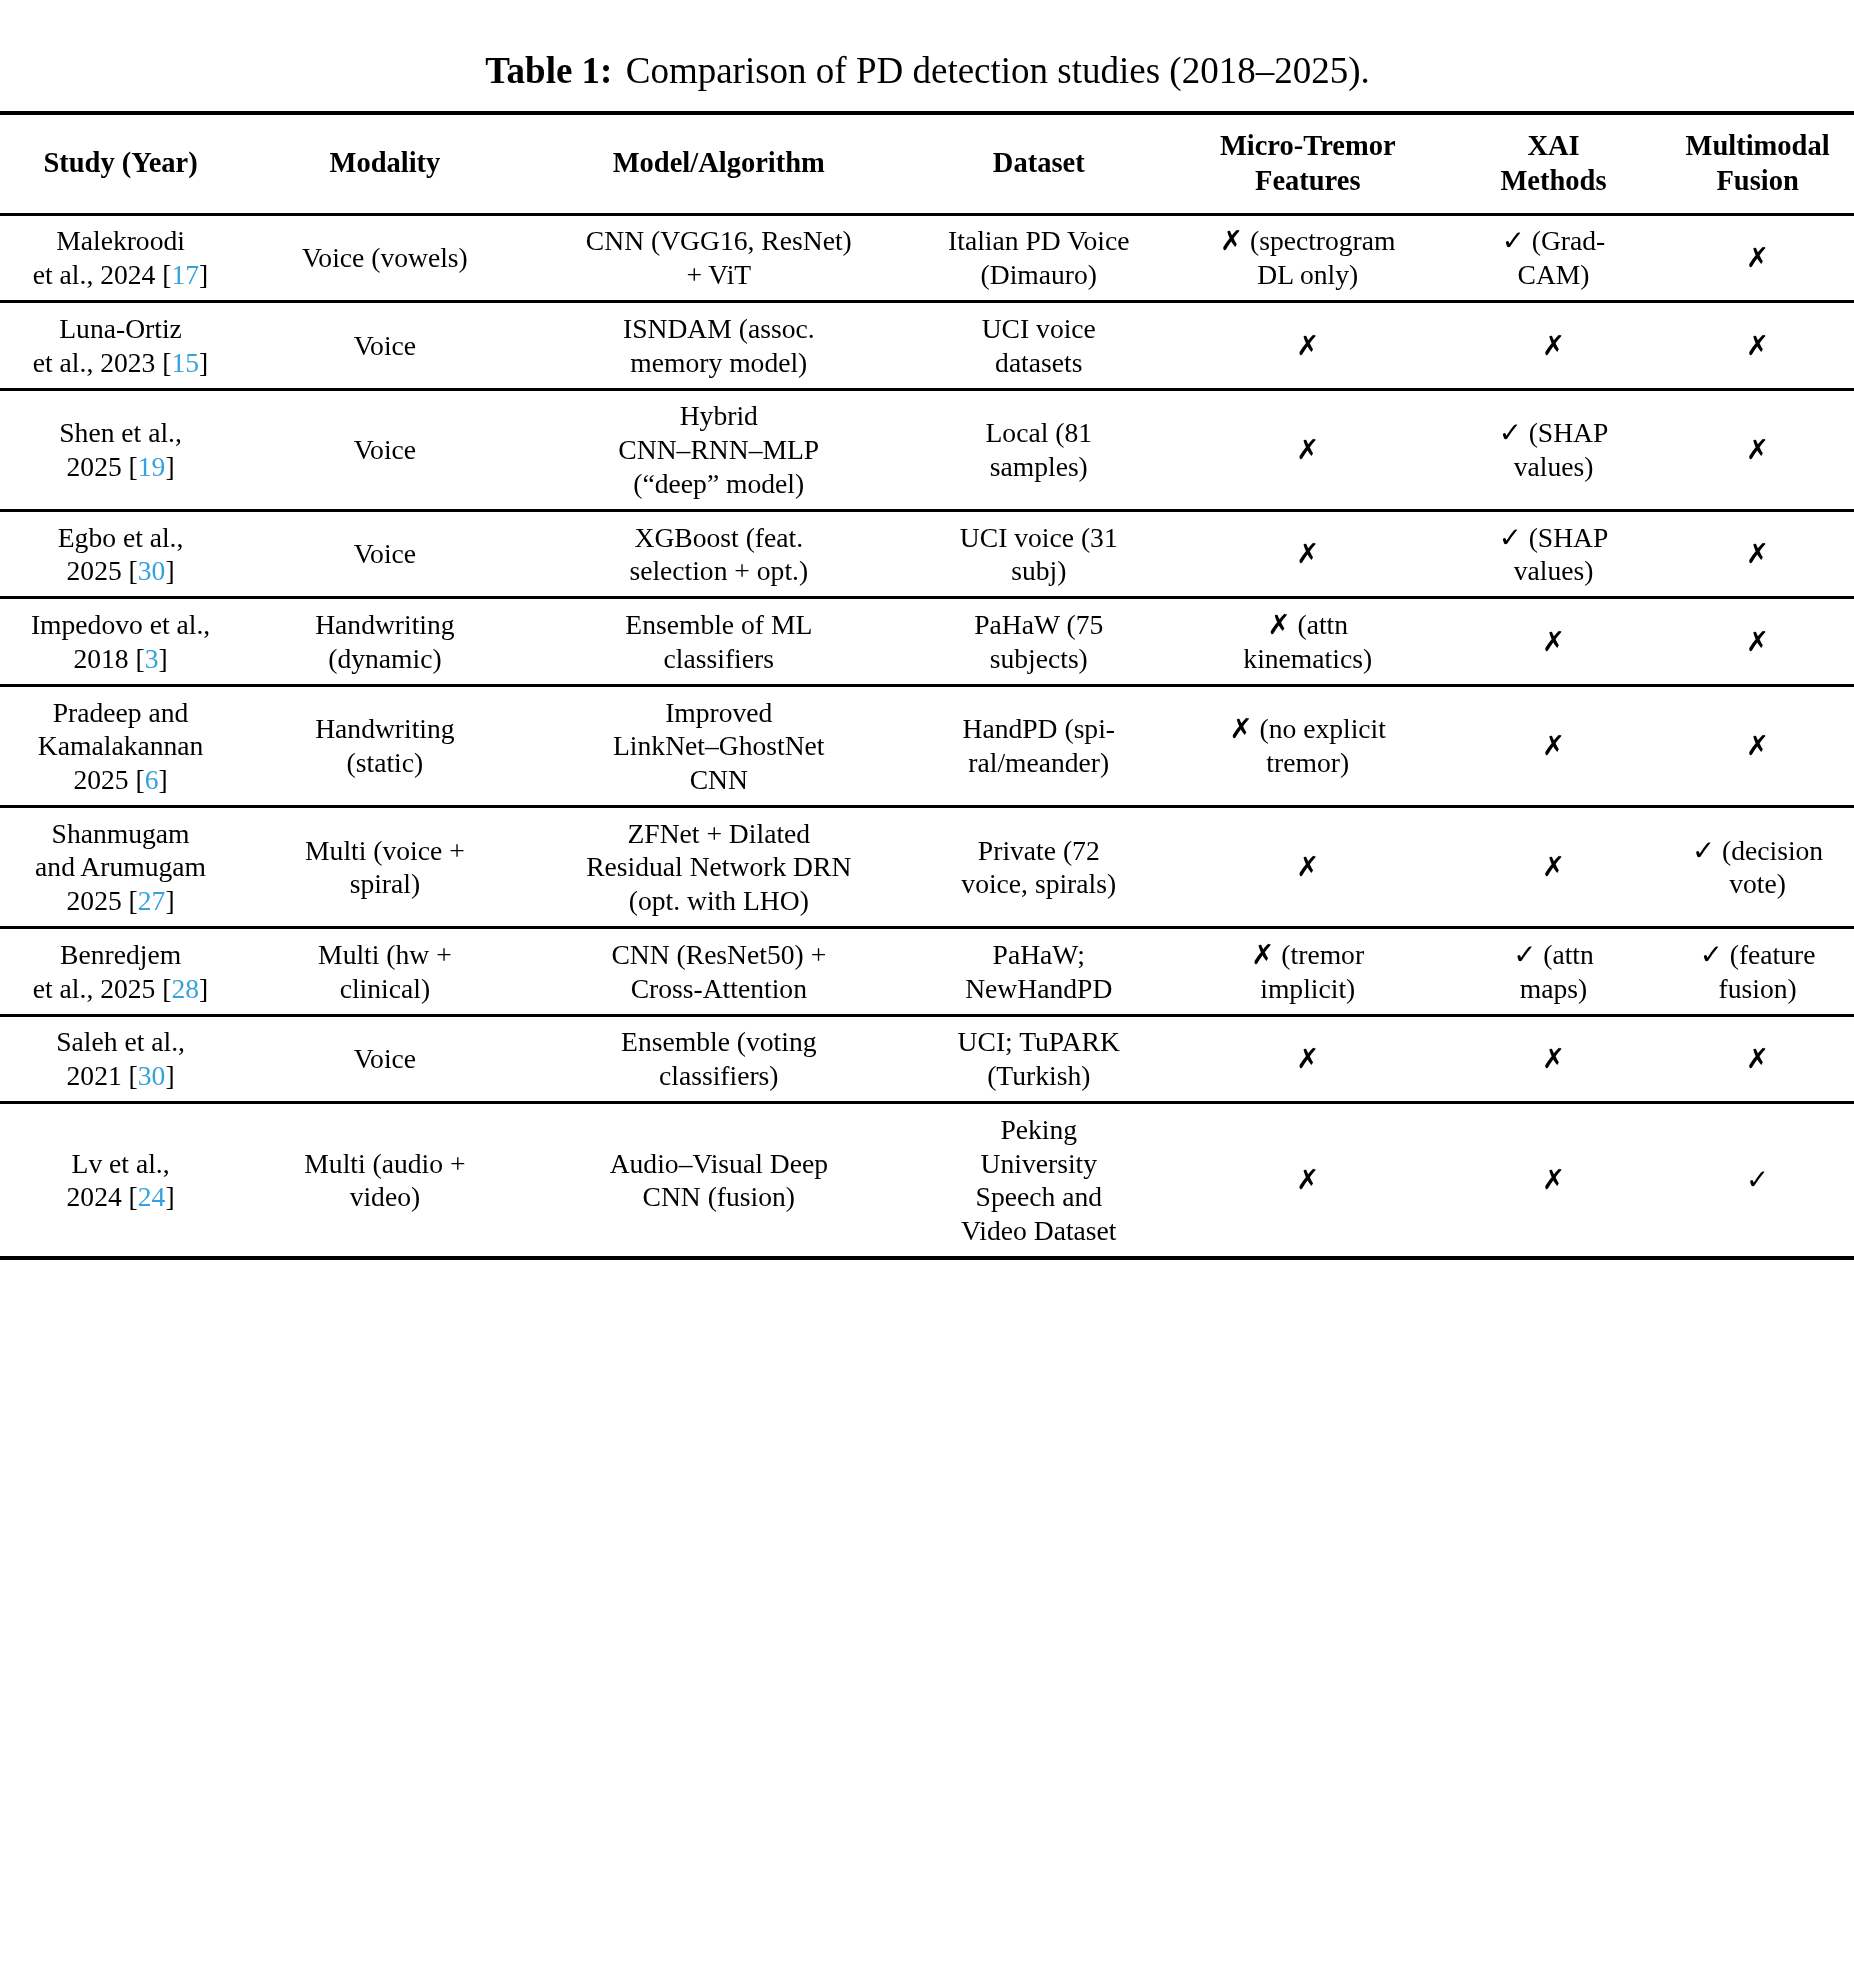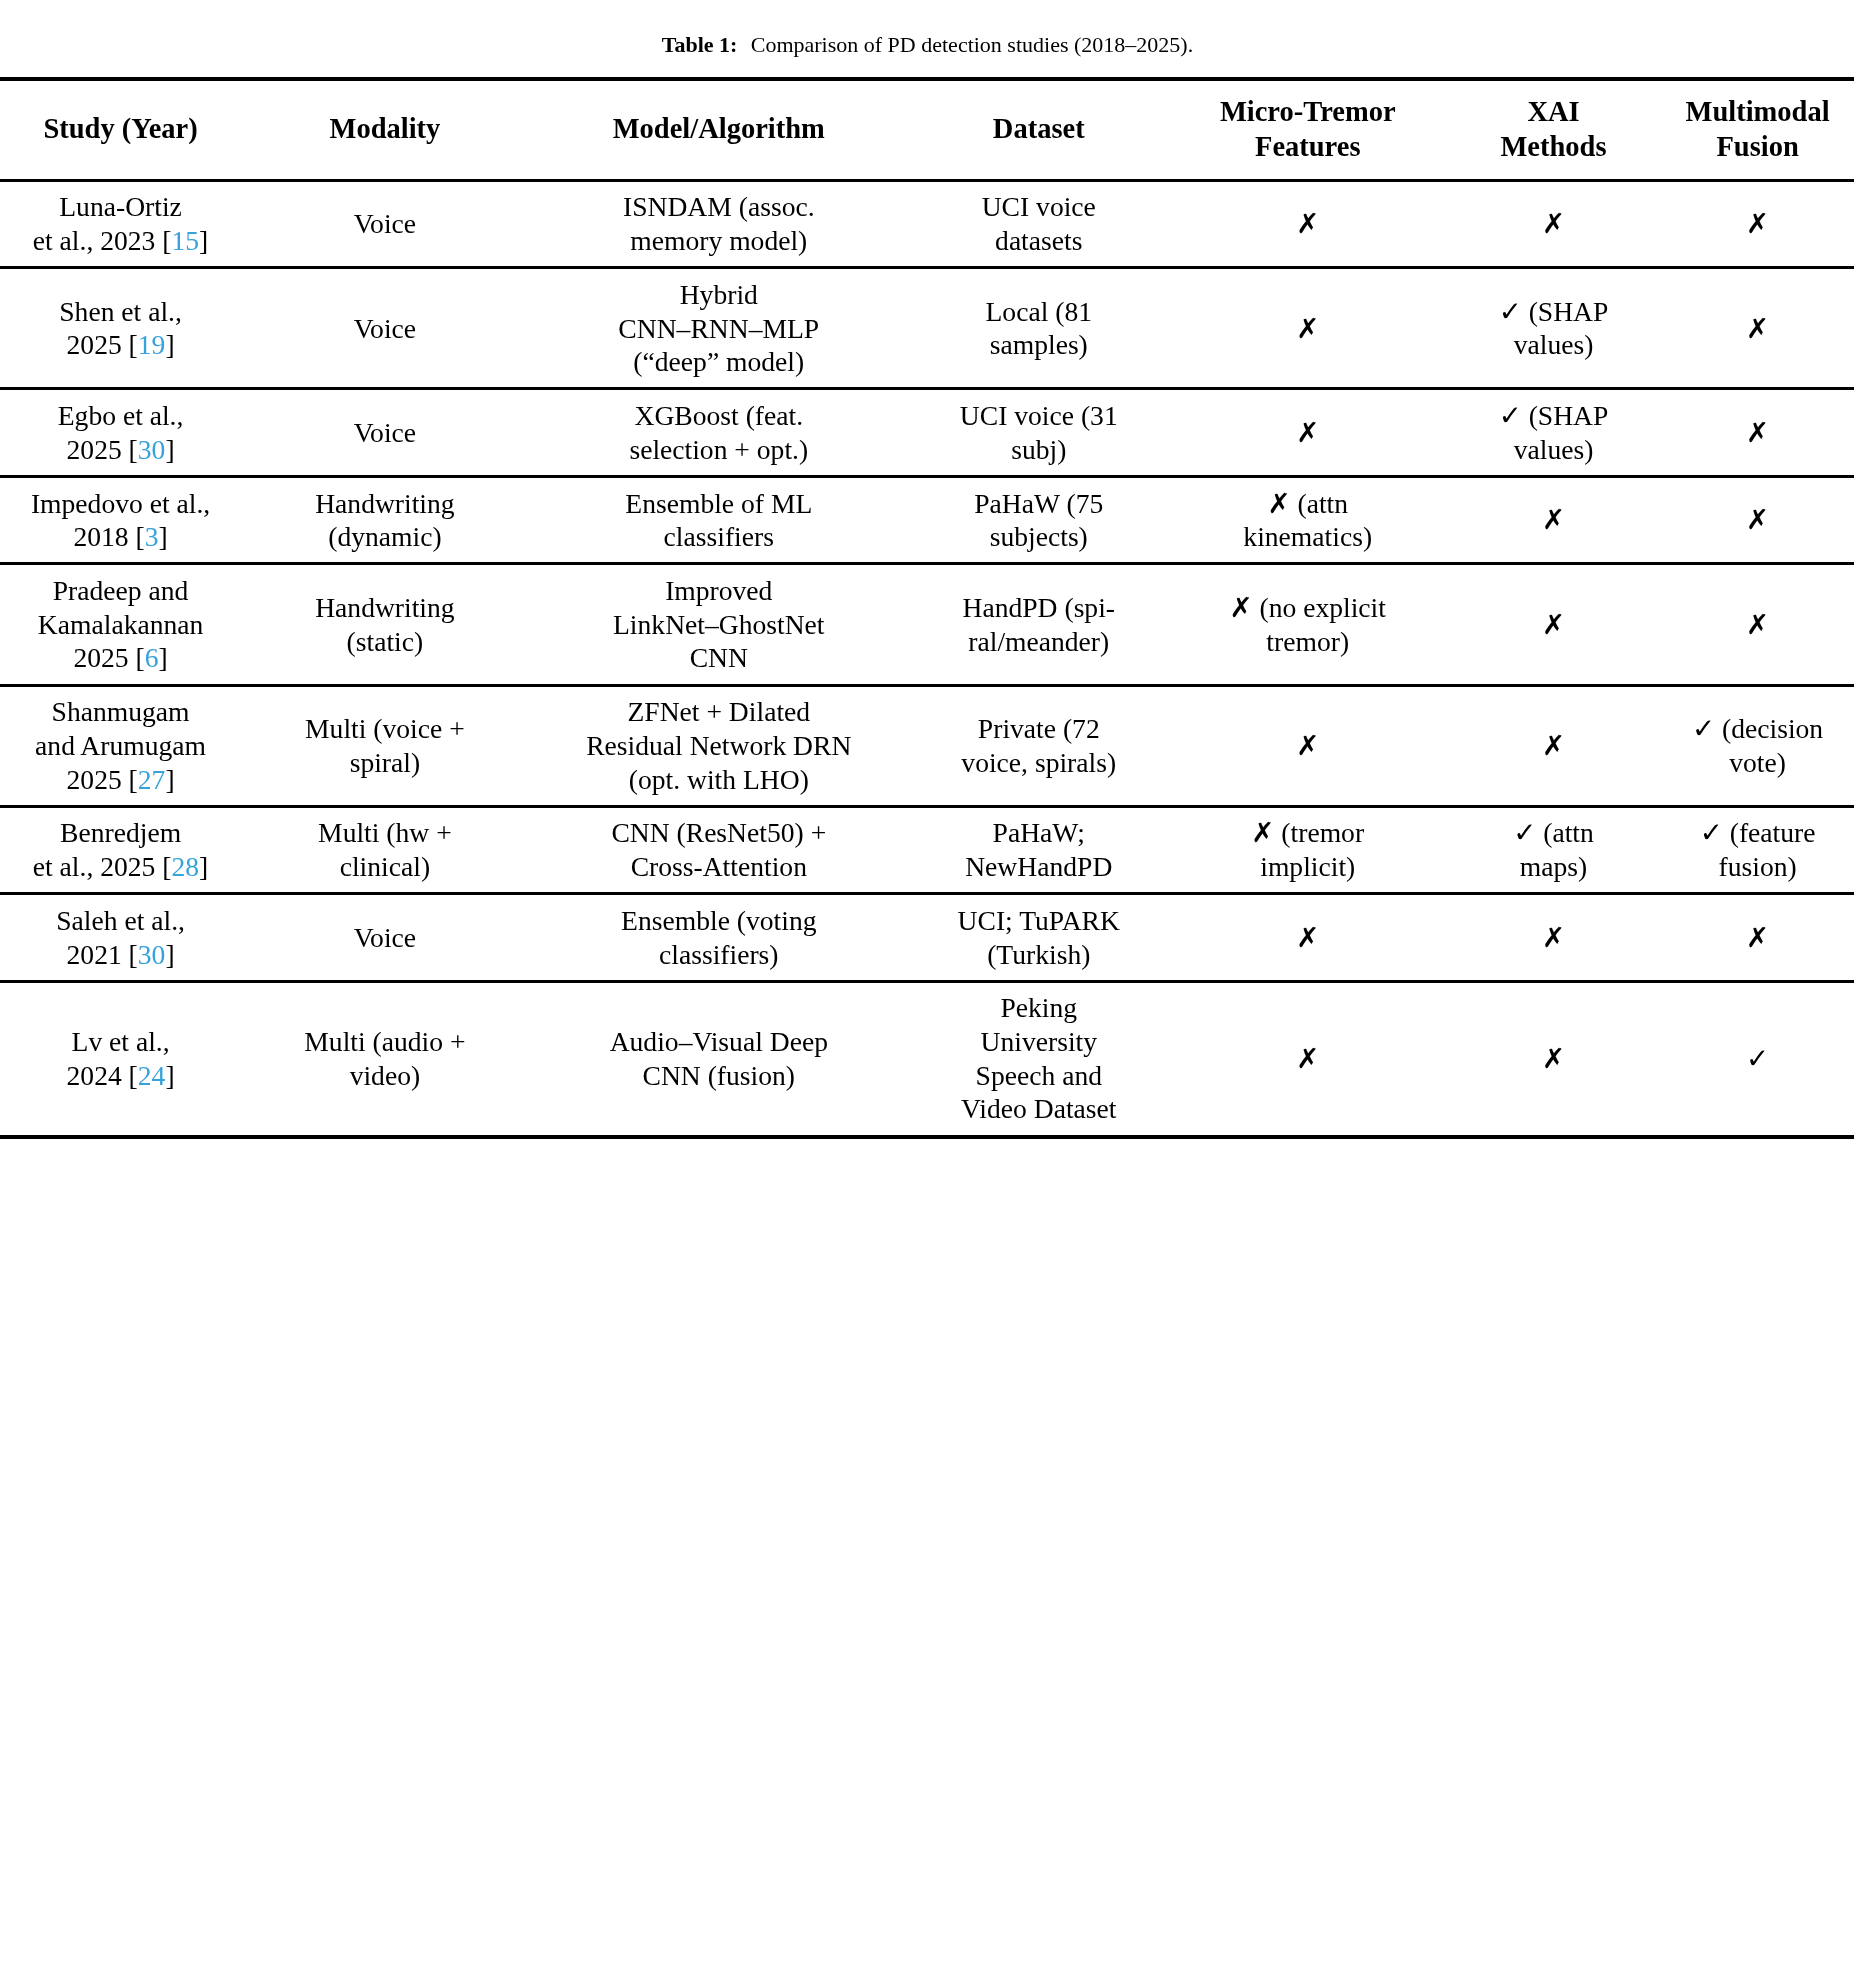--- a/index.html
+++ b/index.html
@@ -10,21 +10,21 @@
   .page {
     width: 1855px;
     height: 1980px;
     box-sizing: border-box;
     font-family: "Liberation Serif", "DejaVu Serif", "DejaVu Sans", serif;
     color: #000000;
     overflow: hidden;
   }
   .caption {
     text-align: center;
-    font-size: 22px;
+    font-size: 37px;
     padding-top: 5.7px;
     margin-bottom: 19px;
     white-space: pre-line;
   }
   .cap-label {
     font-weight: bold;
     margin-right: 13.3px;
   }
   table.cmp {
     width: 100%;
@@ -87,20 +87,34 @@
         <th>Dataset</th>
         <th>Micro-Tremor
 Features</th>
         <th>XAI
 Methods</th>
         <th>Multimodal
 Fusion</th>
       </tr>
     </thead>
     <tbody id="table-body">
+  <tr>
+    <td><span>Malekroodi
+et al., 2024 [</span><span class="cite">17</span><span>]</span></td>
+    <td>Voice (vowels)</td>
+    <td>CNN (VGG16, ResNet)
++ ViT</td>
+    <td>Italian PD Voice
+(Dimauro)</td>
+    <td>✗ (spectrogram
+DL only)</td>
+    <td>✓ (Grad-
+CAM)</td>
+    <td>✗</td>
+  </tr>
 
   <tr>
     <td><span>Luna-Ortiz
 et al., 2023 [</span><span class="cite">15</span><span>]</span></td>
     <td>Voice</td>
     <td>ISNDAM (assoc.
 memory model)</td>
     <td>UCI voice
 datasets</td>
     <td>✗</td>

